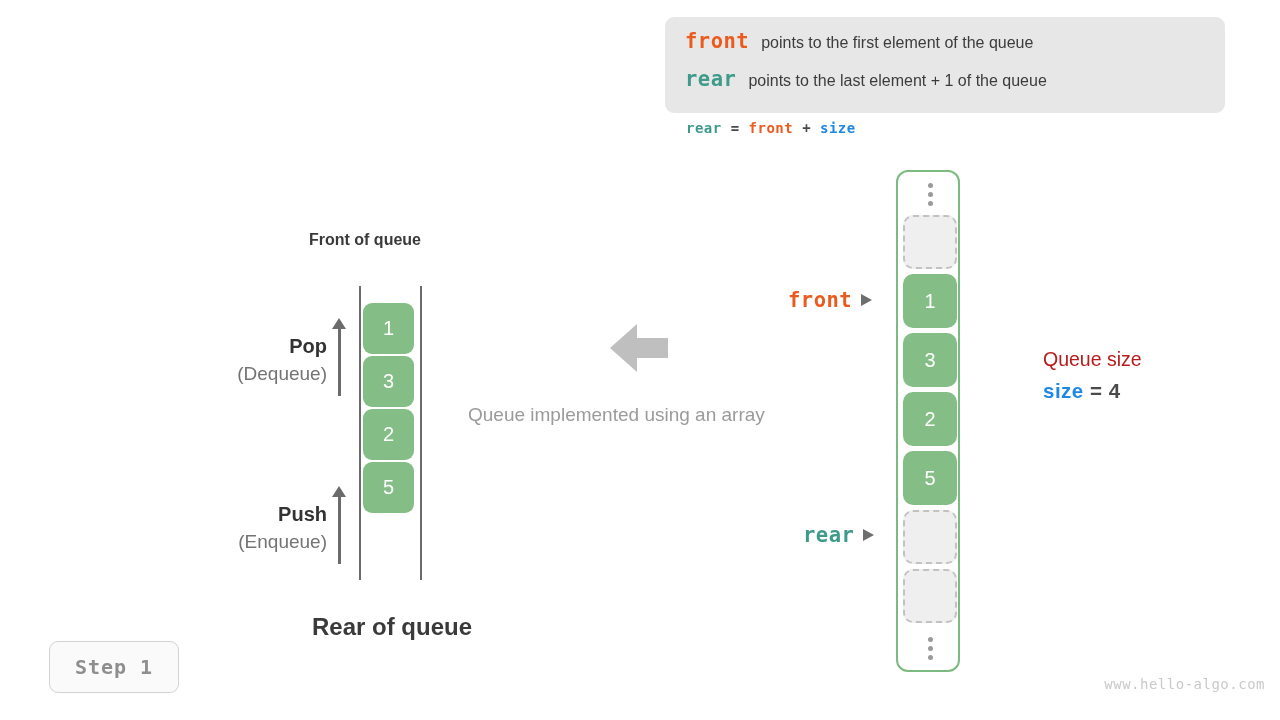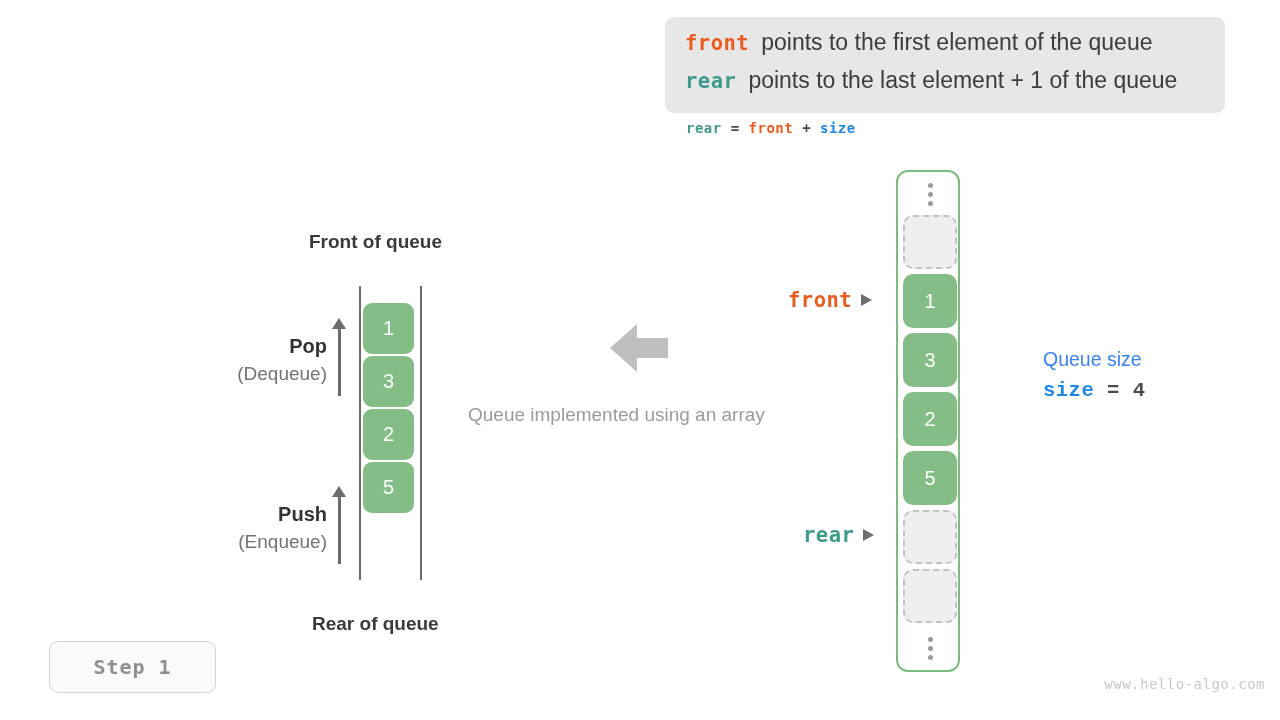--- a/index.html
+++ b/index.html
@@ -42,21 +42,21 @@
   .kw {
     font-family: "DejaVu Sans Mono", monospace;
     font-weight: bold;
     font-size: 20.5px;
     letter-spacing: 0.5px;
   }
   .kw-front { color: #ec5b1e; }
   .kw-rear  { color: #3e9b8b; }
   .kw-size  { color: #1e88e5; }
   .info-txt {
-    font-size: 23px;
+    font-size: 16px;
     color: #3c3c3c;
     margin-left: 12px;
   }
 
   
   .formula {
     position: absolute;
     left: 673px;
     top: 120px;
     font-family: "DejaVu Sans Mono", monospace;
@@ -66,30 +66,30 @@
     white-space: nowrap;
     letter-spacing: 0.5px;
   }
   .formula .op { color: #4a4a4a; font-weight: bold; }
 
   
   .left-title-front {
     position: absolute;
     left: 296px;
     top: 231px;
-    font-size: 19px;
+    font-size: 16px;
     font-weight: bold;
     color: #3a3a3a;
     white-space: nowrap;
   }
   .left-title-rear {
     position: absolute;
     left: 299px;
     top: 613px;
-    font-size: 19px;
+    font-size: 24px;
     font-weight: bold;
     color: #3a3a3a;
     white-space: nowrap;
     text-align: center;
   }
   .rail {
     position: absolute;
     width: 2px;
     background: #6b6b6b;
   }
@@ -253,40 +253,40 @@
 
   
   .size-note {
     position: absolute;
     left: 1030px;
     top: 344px;
     white-space: nowrap;
   }
   .size-note .sn-title {
     font-size: 19.5px;
-    color: #3b82f6;
+    color: #b91c1c;
     line-height: 30px;
     display: block;
   }
   .size-note .sn-expr {
-    font-family: Liberation Mono, monospace;
+    font-family: Liberation Sans, sans-serif;
     font-weight: bold;
     font-size: 20.5px;
     line-height: 34px;
     display: block;
     color: #4a4a4a;
     letter-spacing: 0.5px;
   }
 
   
   .step-badge {
     position: absolute;
     left: 36px;
     top: 641px;
-    width: 167px;
+    width: 130px;
     height: 52px;
     border: 1.5px solid #d3d3d3;
     border-radius: 9px;
     background: #fafafa;
     display: flex;
     align-items: center;
     justify-content: center;
     font-family: "DejaVu Sans Mono", monospace;
     font-weight: bold;
     font-size: 20px;

